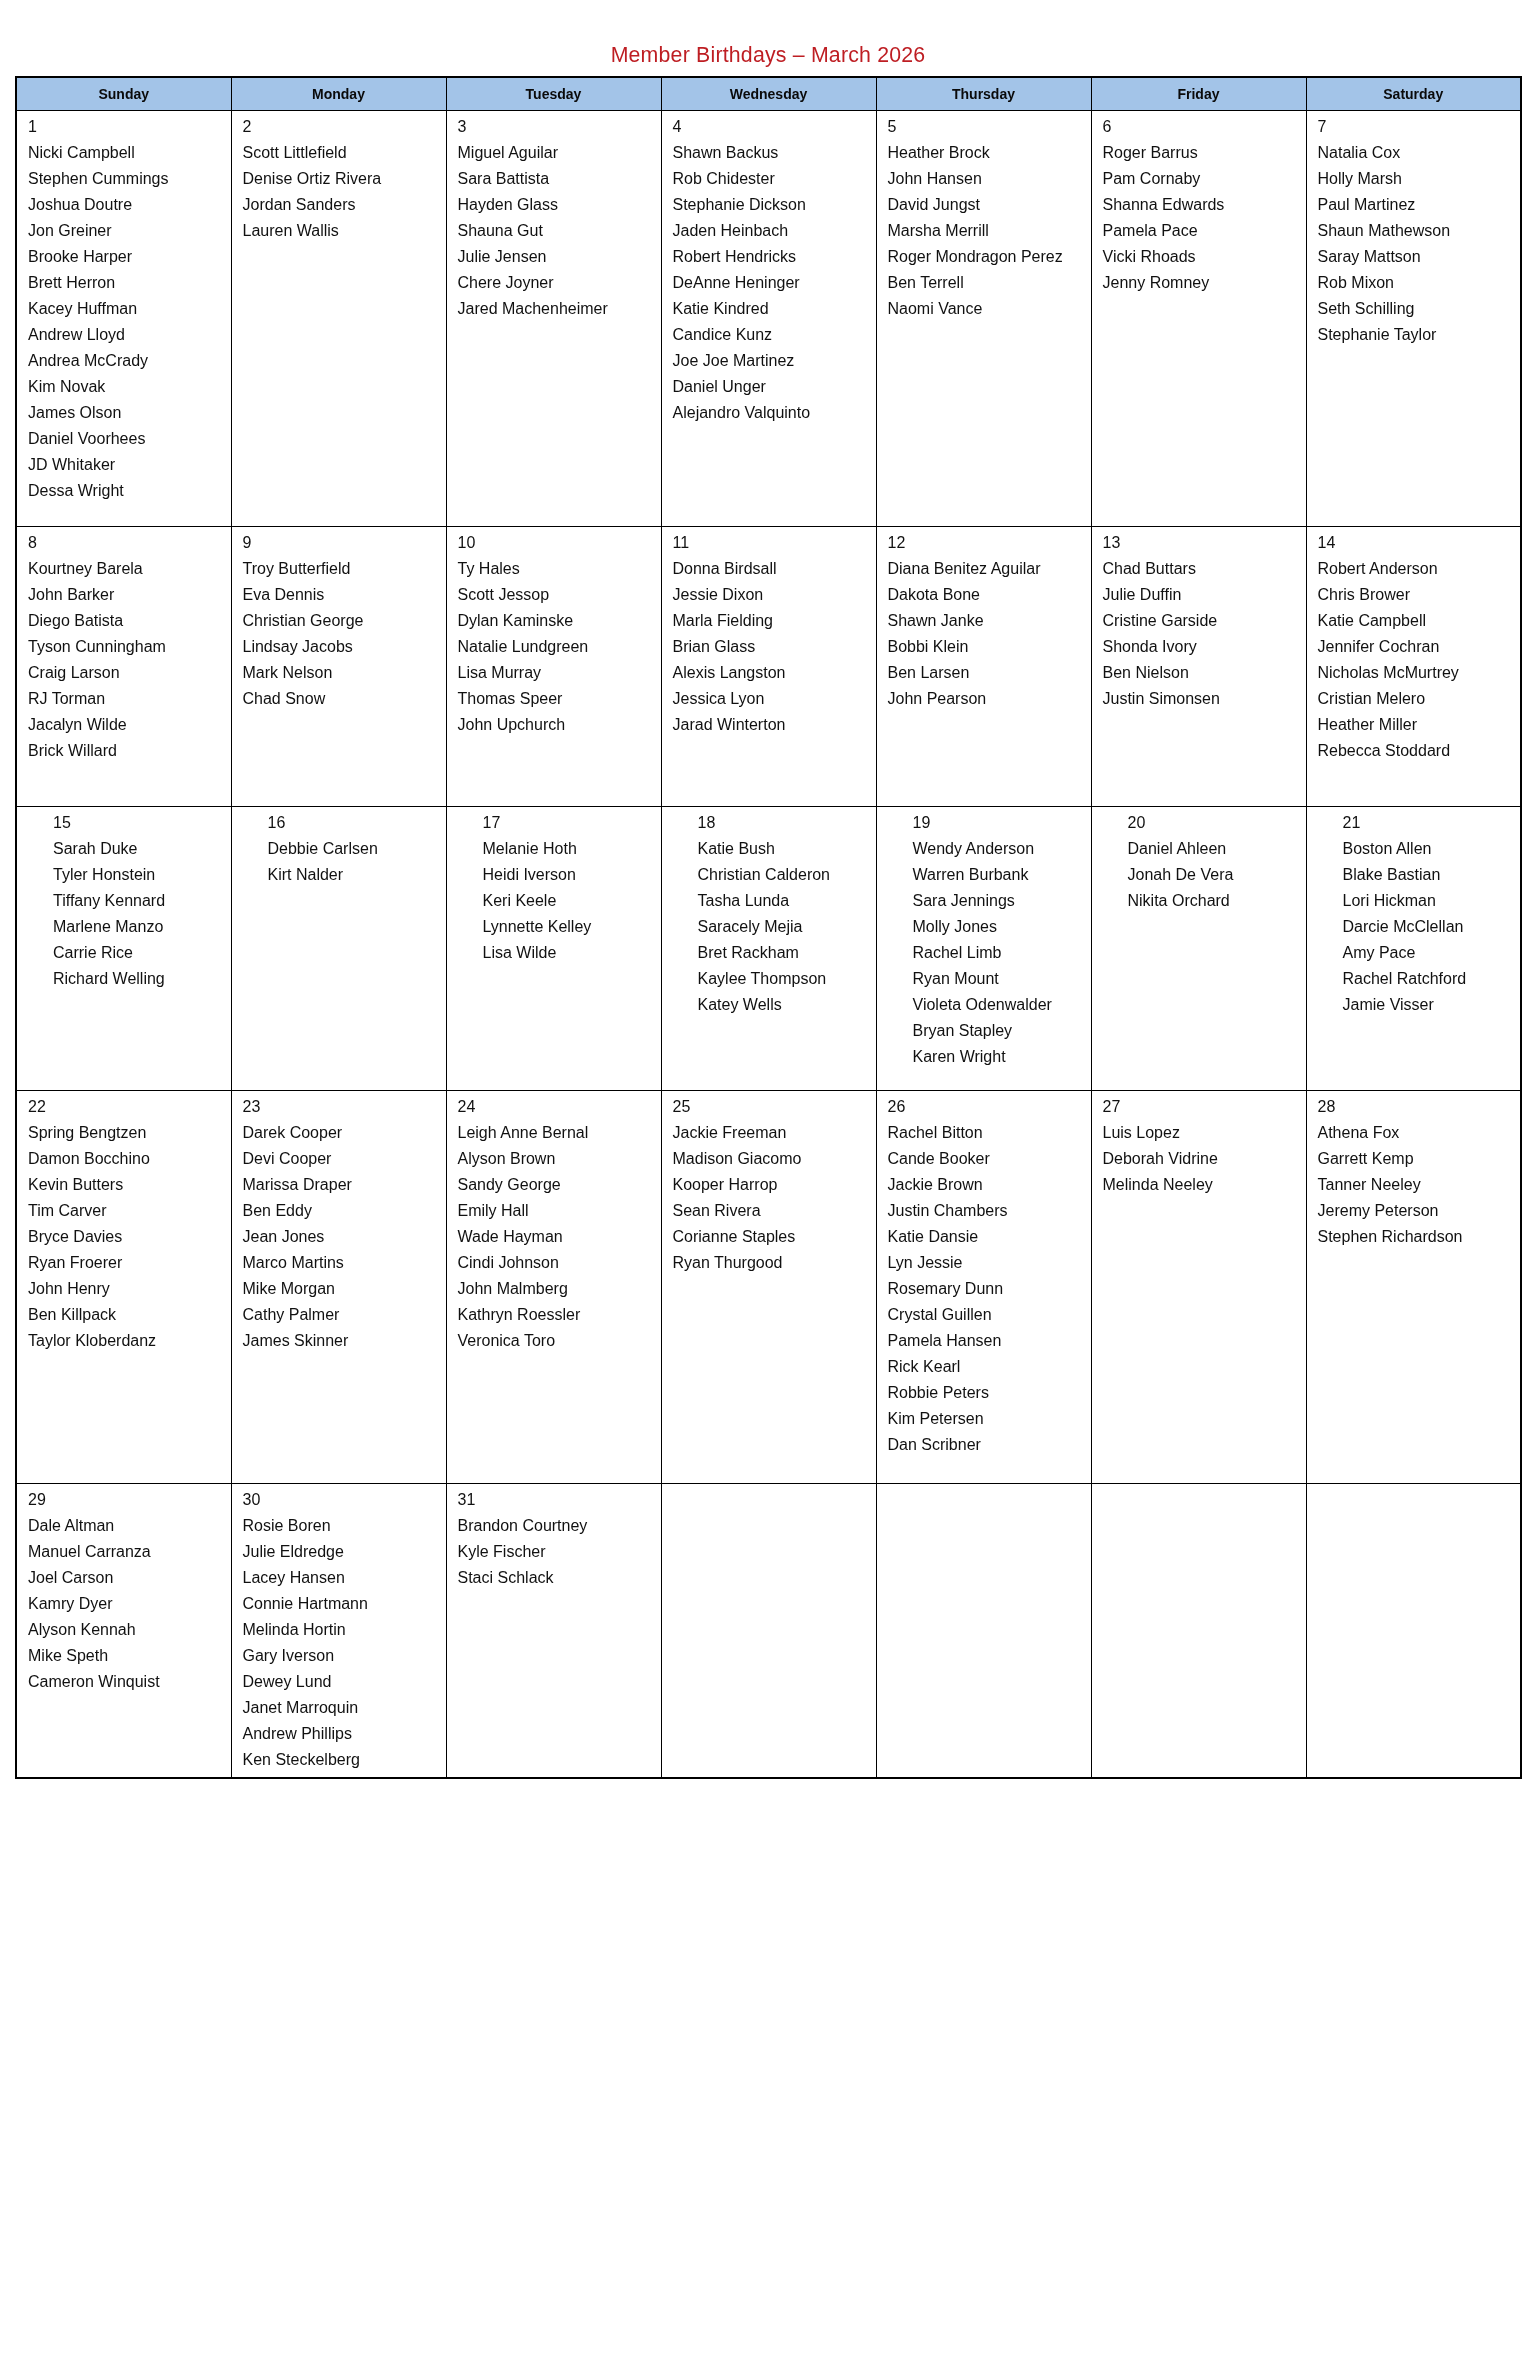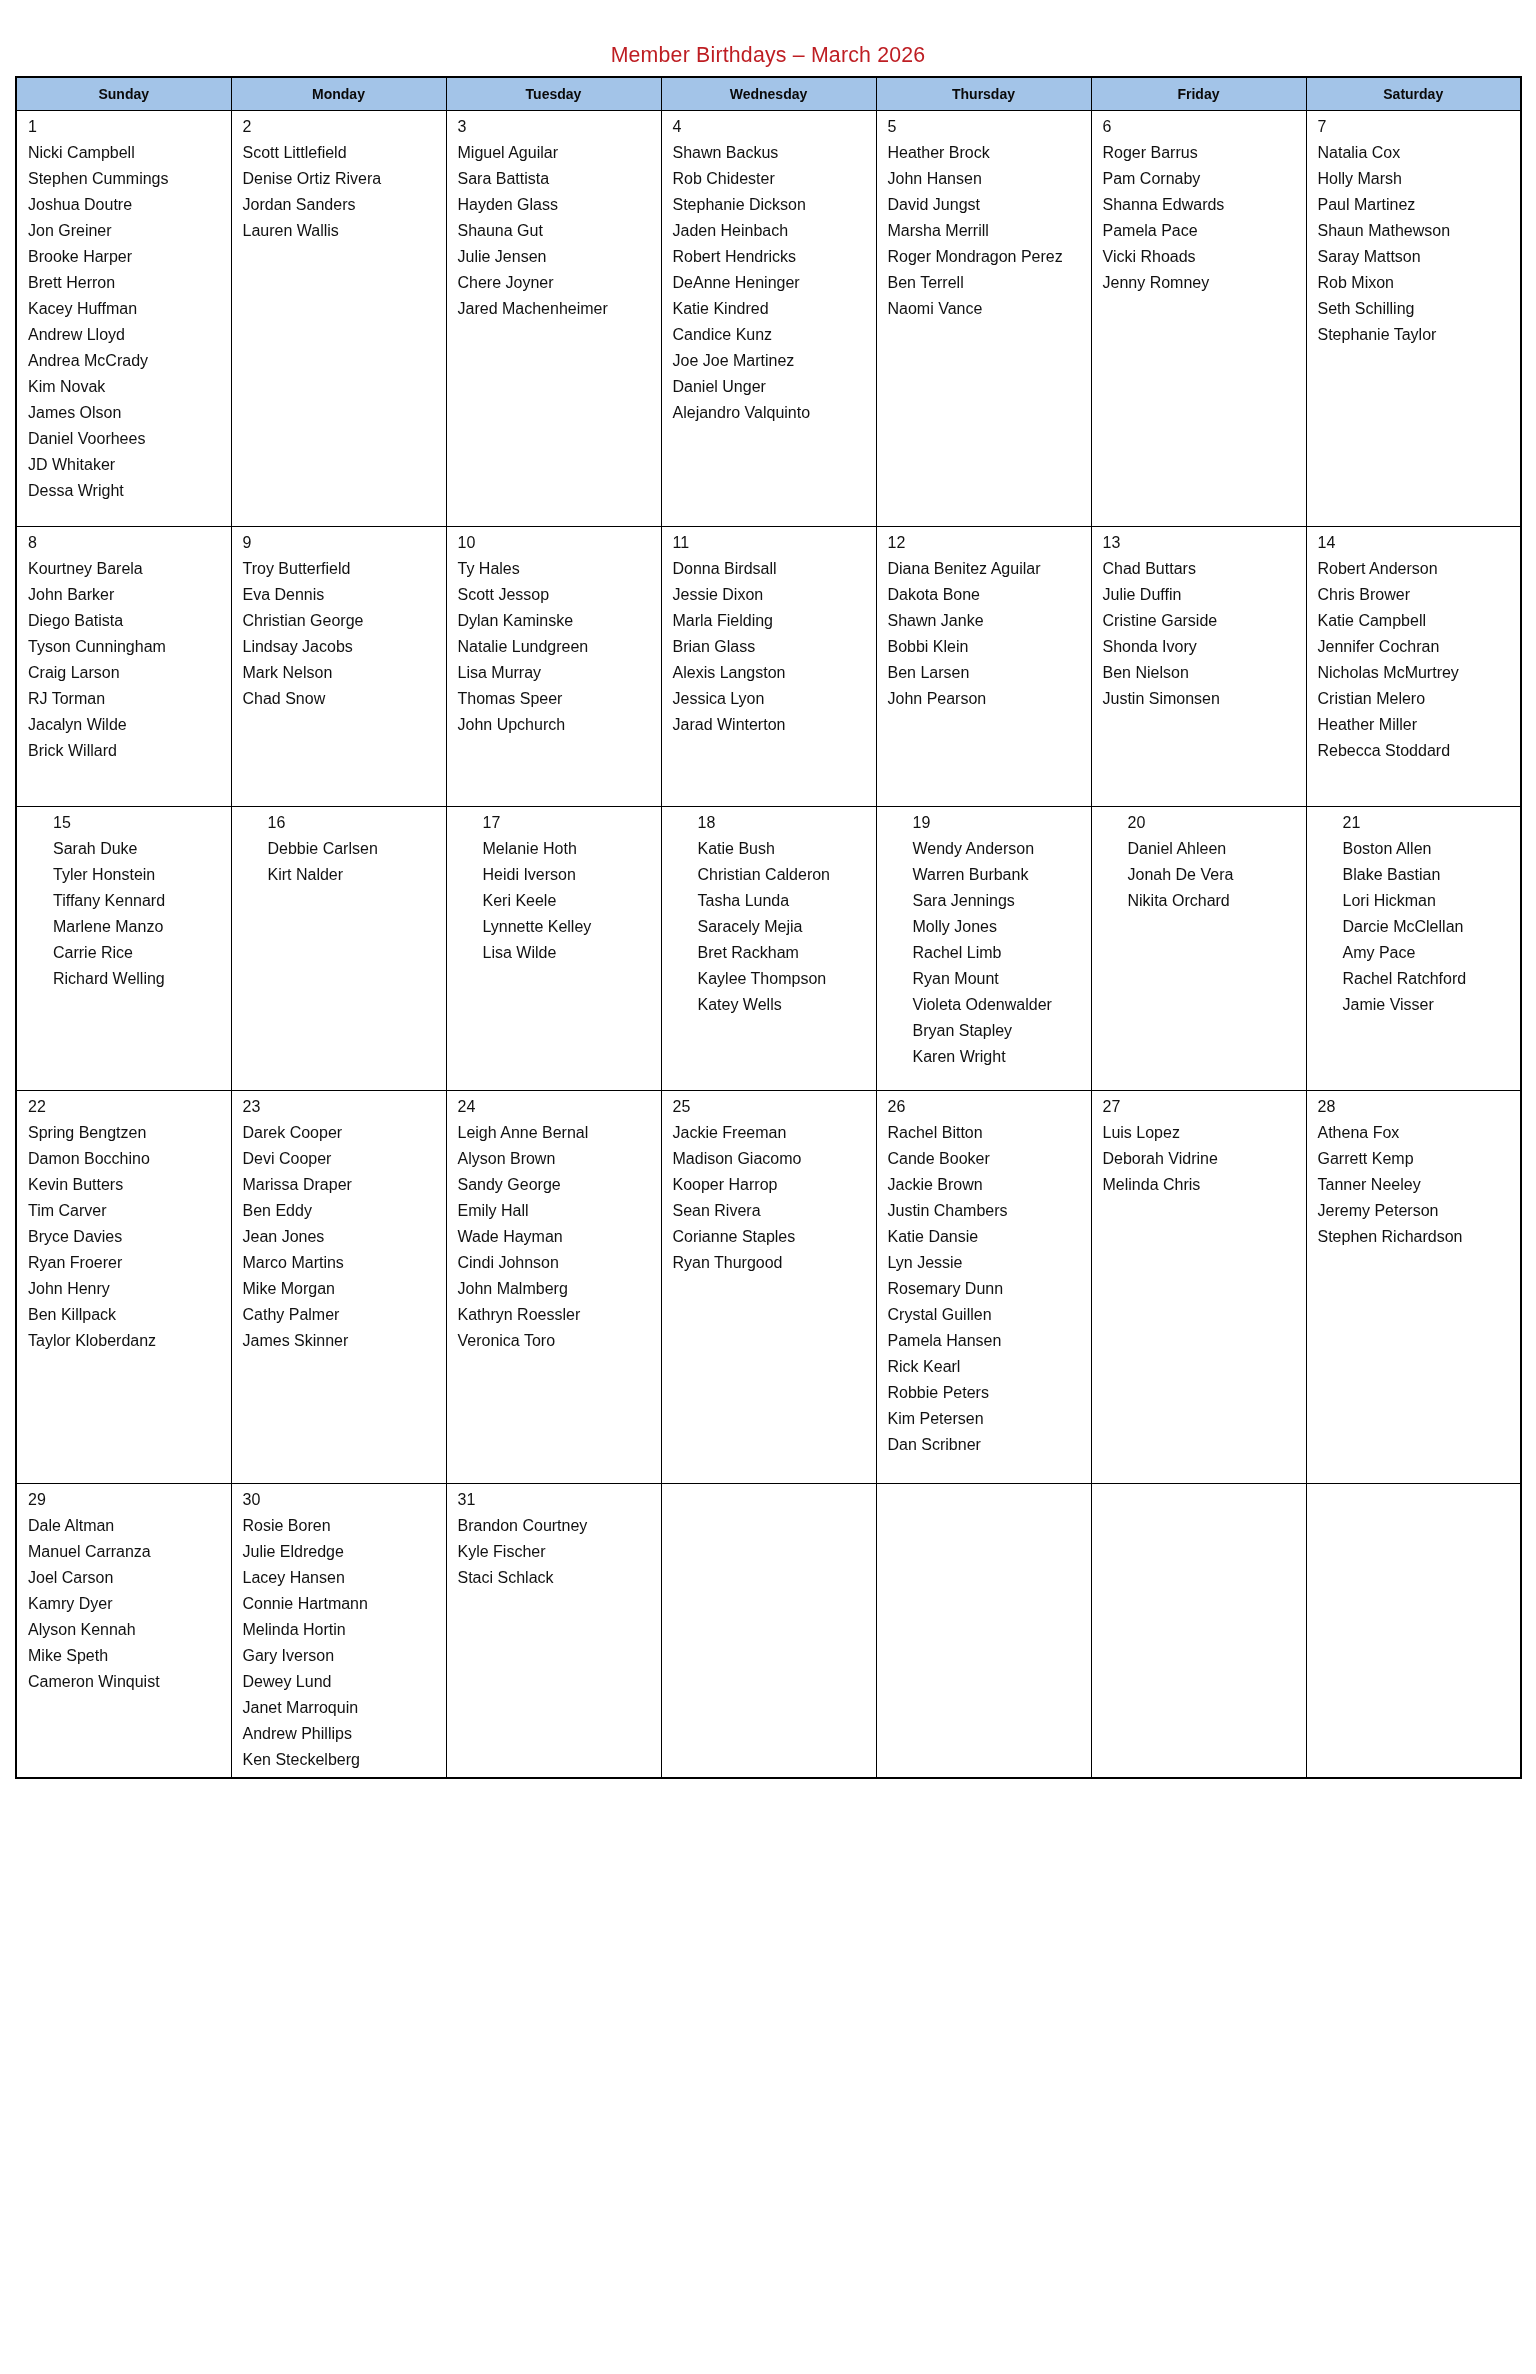--- a/index.html
+++ b/index.html
@@ -354,21 +354,21 @@
           <div class="member-name">Pamela Hansen</div>
           <div class="member-name">Rick Kearl</div>
           <div class="member-name">Robbie Peters</div>
           <div class="member-name">Kim Petersen</div>
           <div class="member-name">Dan Scribner</div>
         </td>
         <td>
           <div class="day-number">27</div>
           <div class="member-name">Luis Lopez</div>
           <div class="member-name">Deborah Vidrine</div>
-          <div class="member-name">Melinda Chris</div>
+          <div class="member-name">Melinda Neeley</div>
         </td>
         <td>
           <div class="day-number">28</div>
           <div class="member-name">Athena Fox</div>
           <div class="member-name">Garrett Kemp</div>
           <div class="member-name">Tanner Neeley</div>
           <div class="member-name">Jeremy Peterson</div>
           <div class="member-name">Stephen Richardson</div>
         </td>
       </tr>

